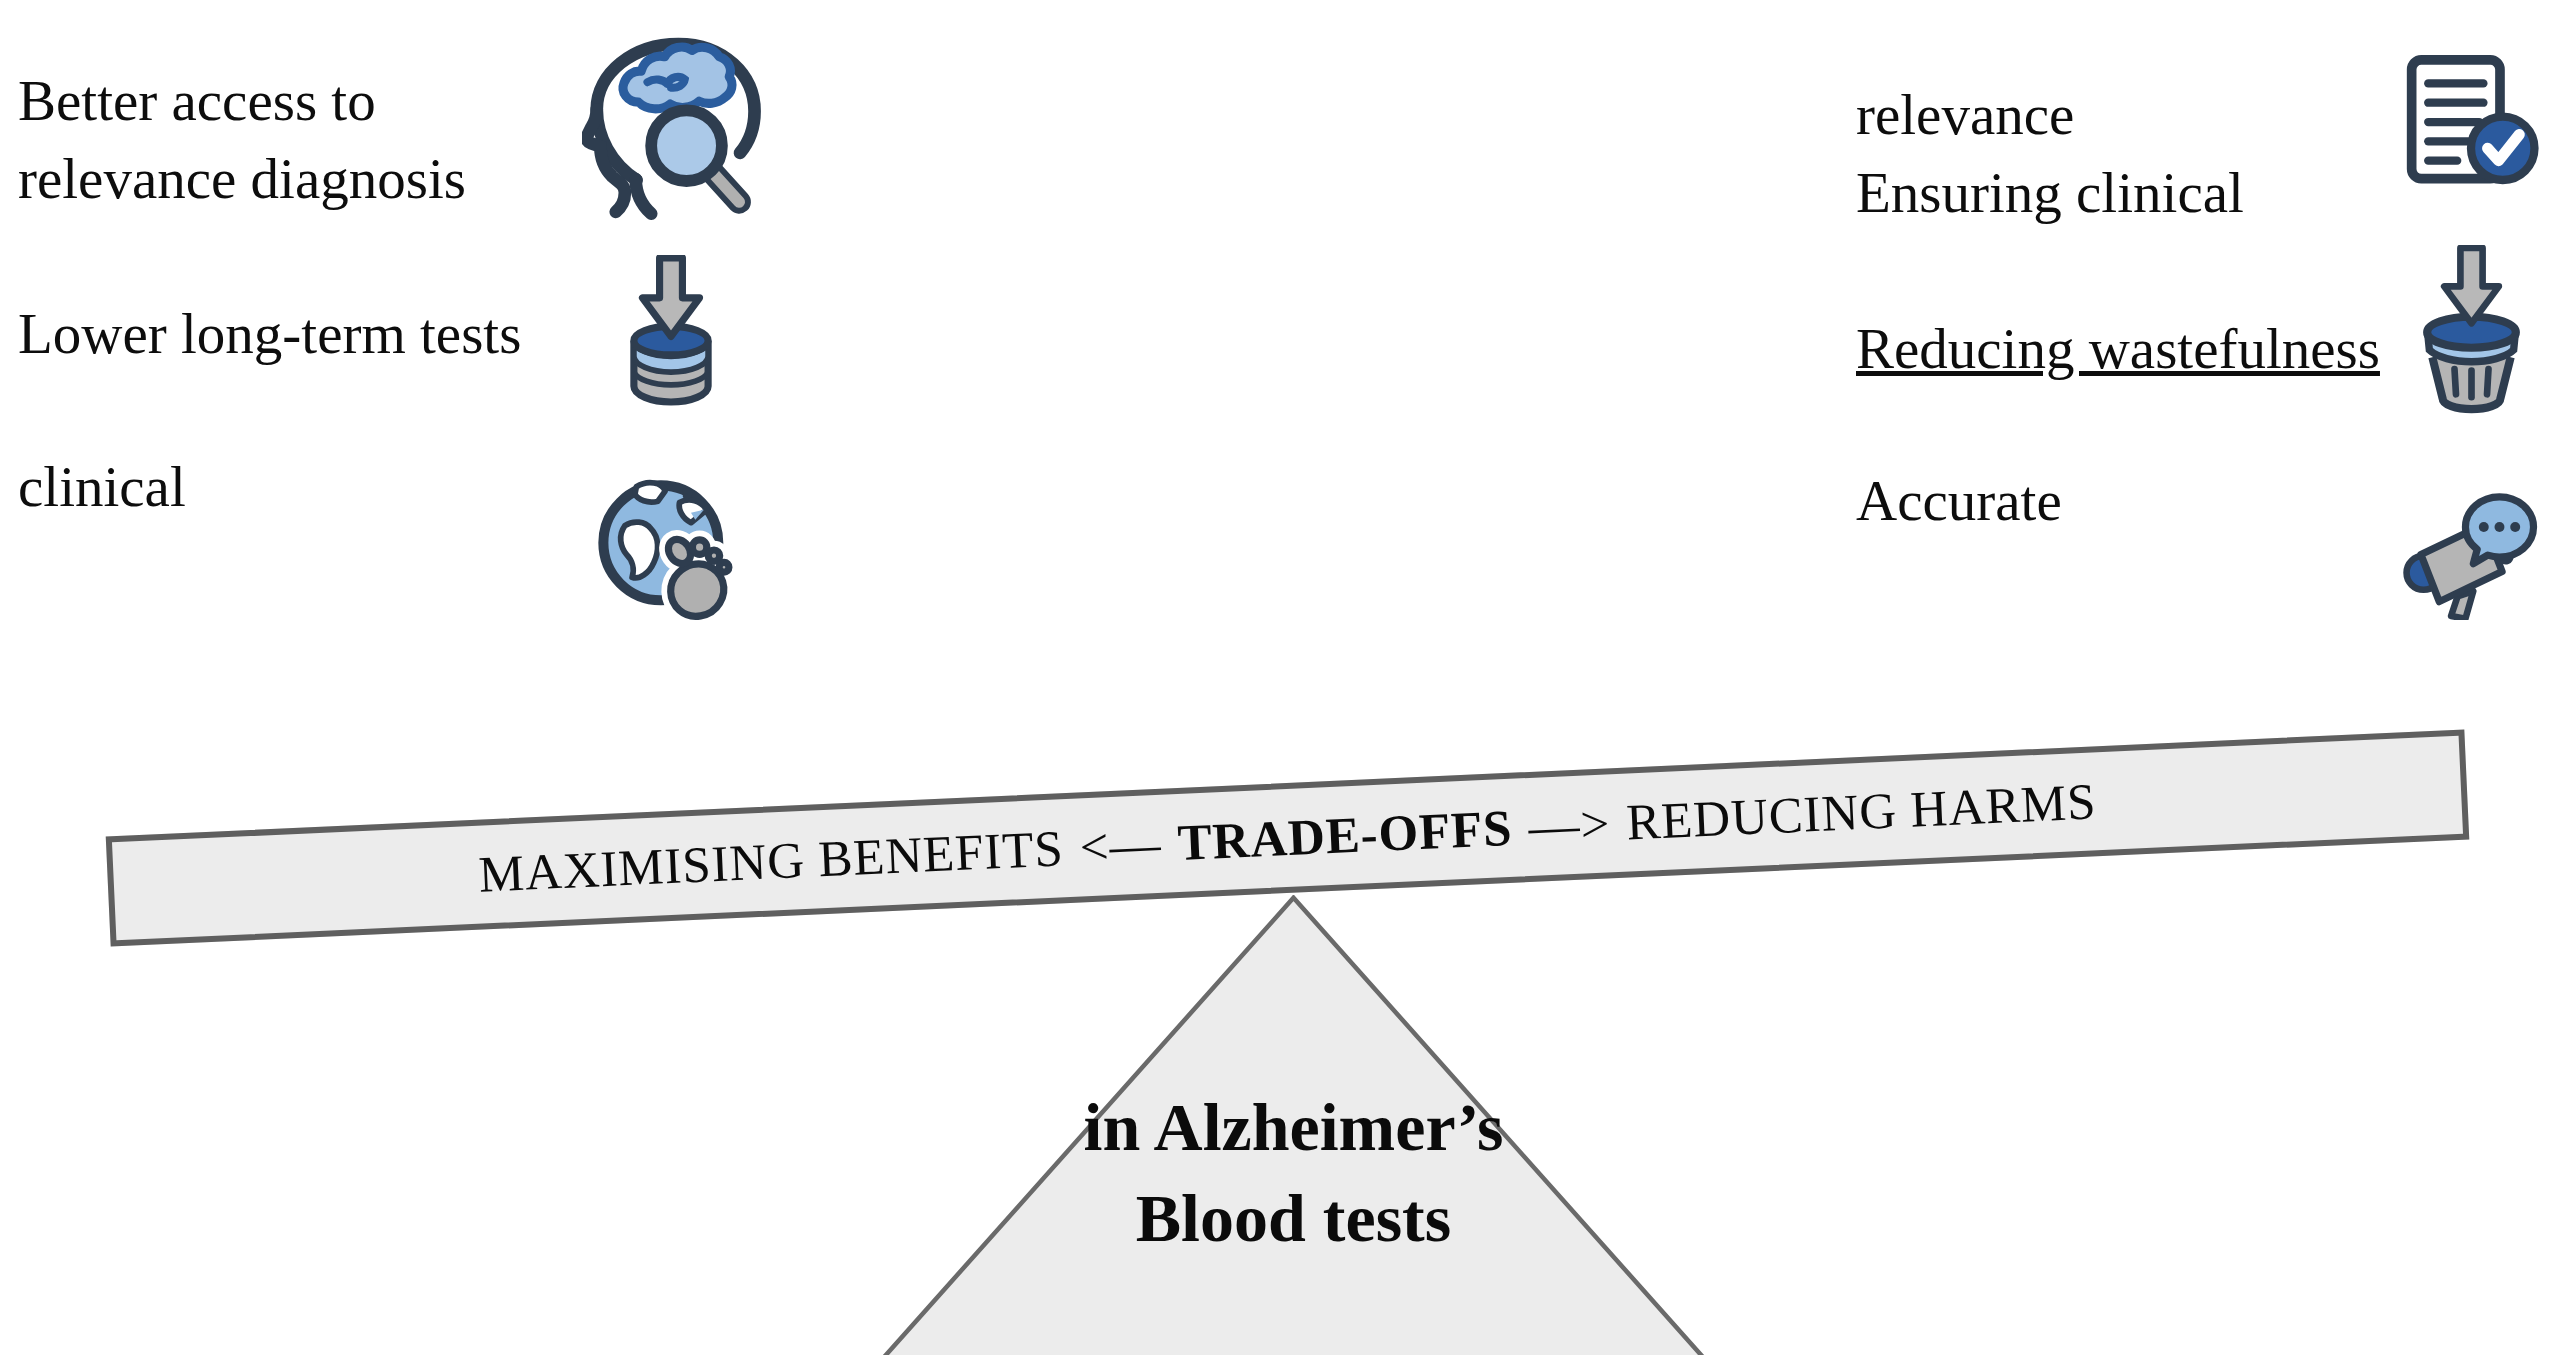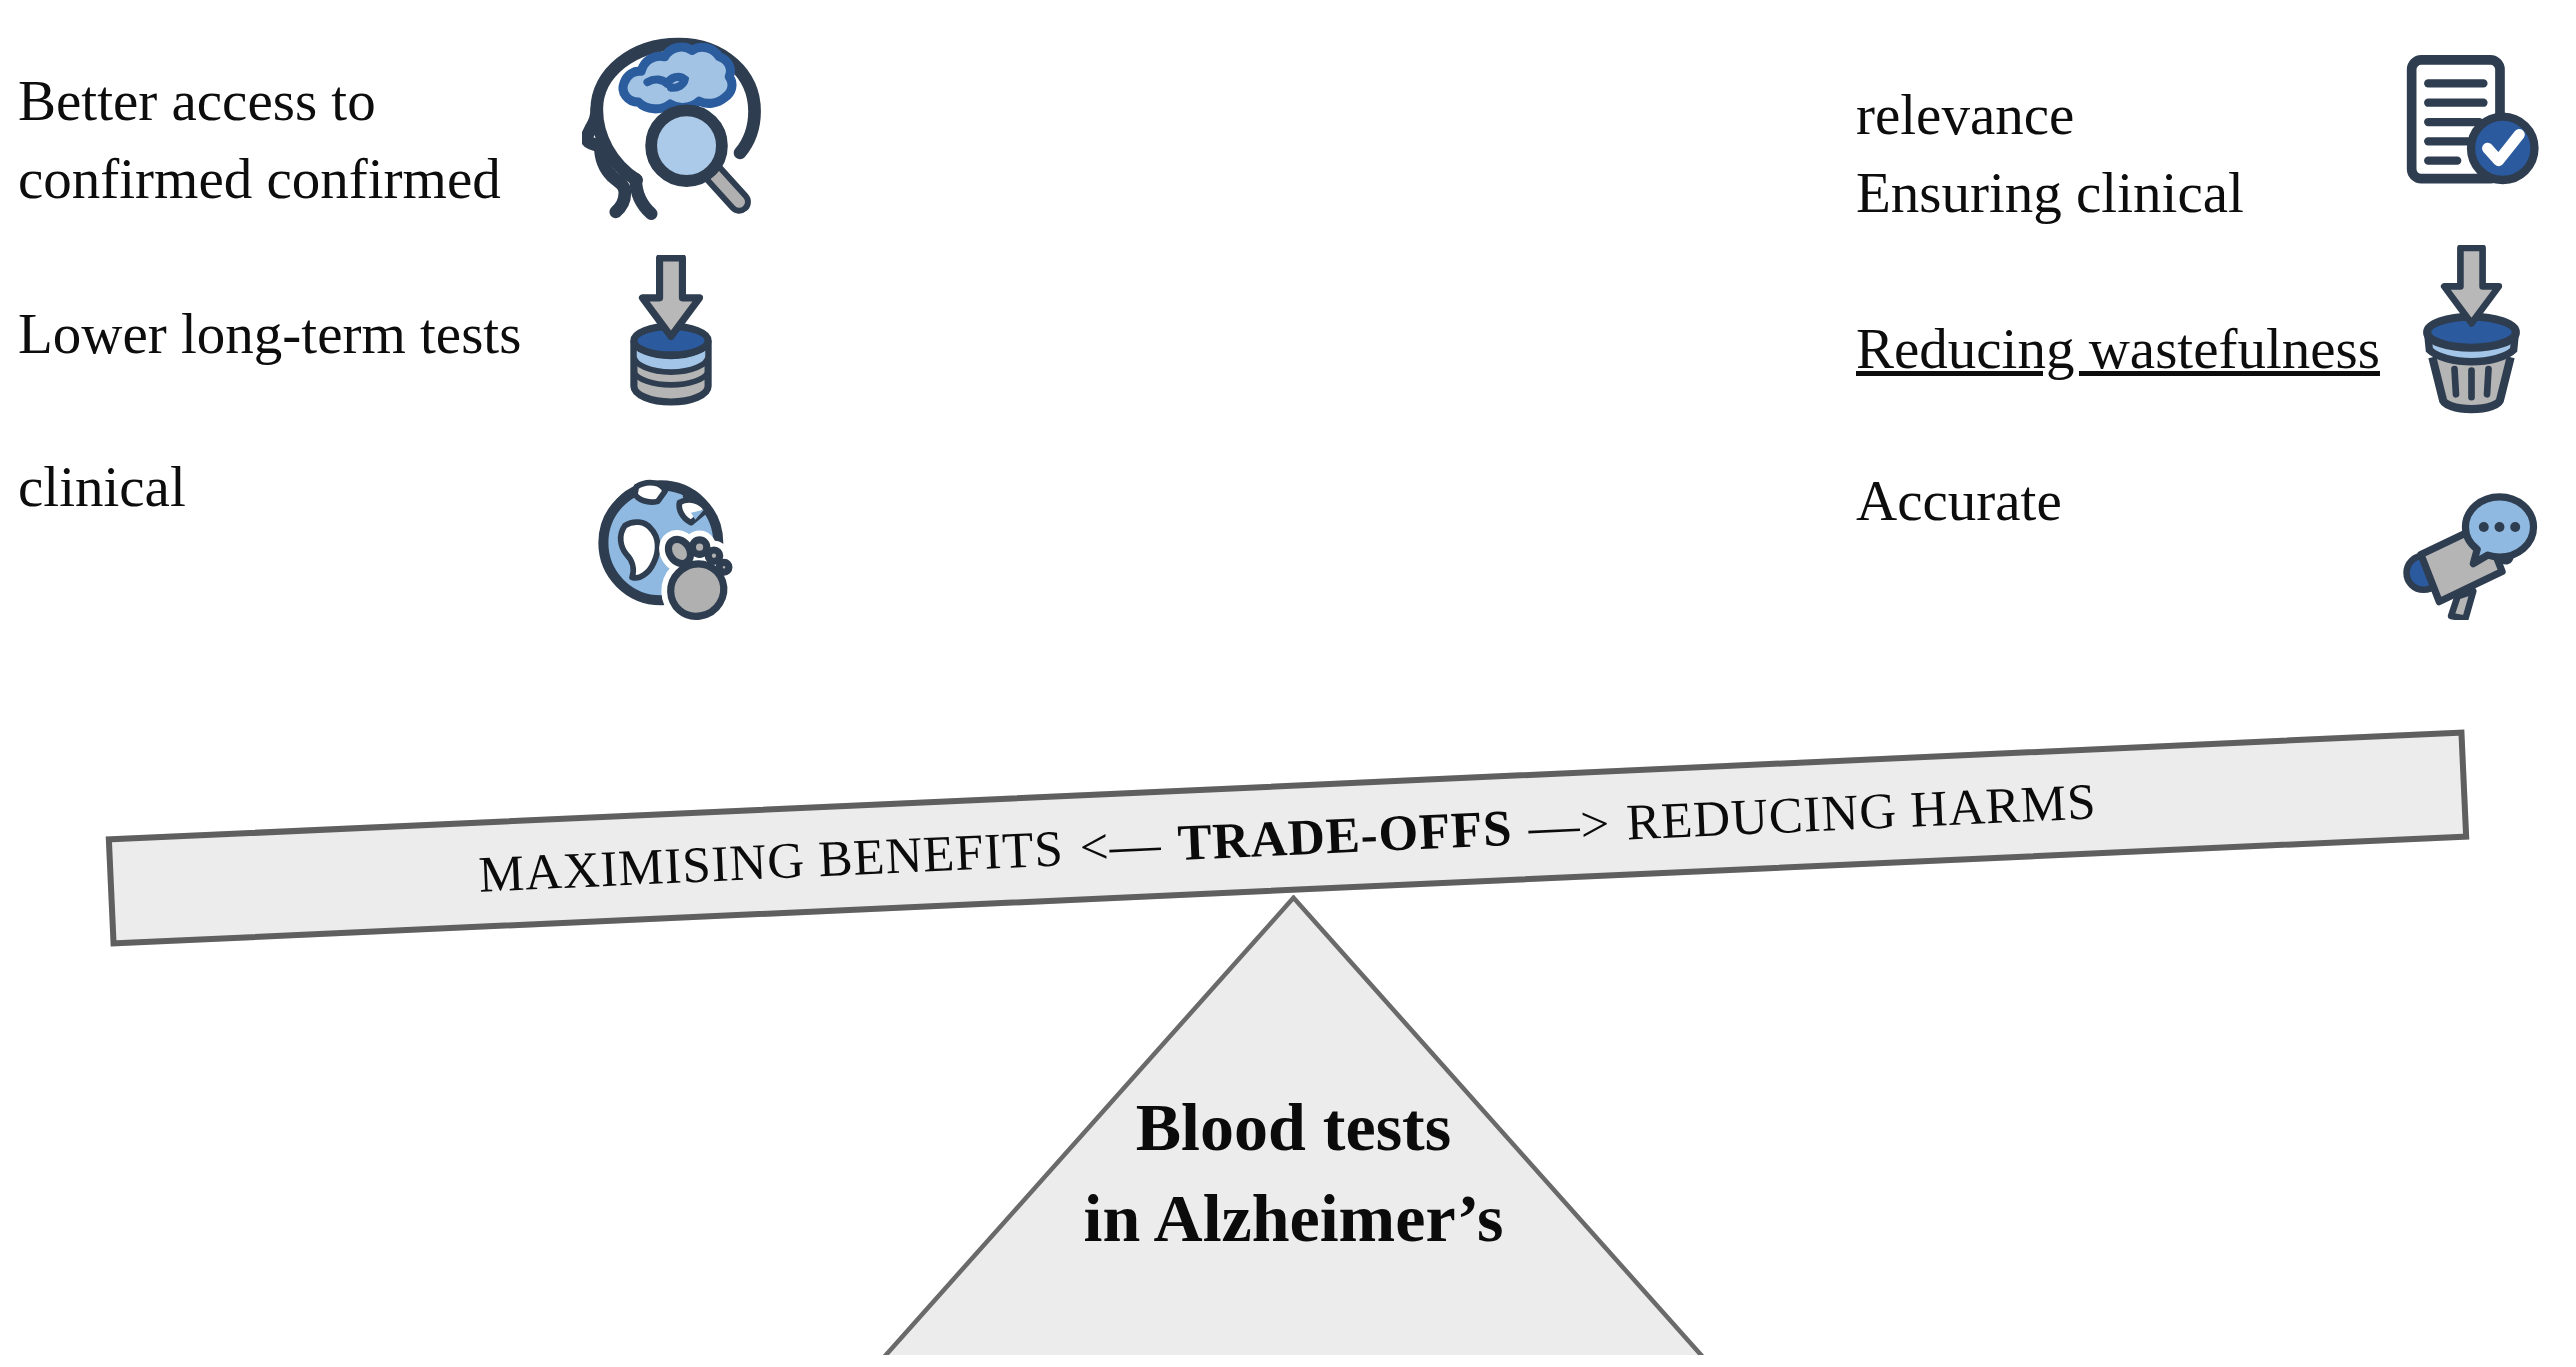--- a/index.html
+++ b/index.html
@@ -49,21 +49,21 @@
 </style>
 </head>
 <body>
 
 <div id="stage">
 
   <div>
 
     <div class="label-block" style="left:18px;top:62px;">
       <div class="label-line">Better access to</div>
-      <div class="label-line">confirmed confirmed</div>
+      <div class="label-line">relevance diagnosis</div>
     </div>
     <div class="icon-box" style="left:582px;top:35px;width:200px;height:185px;">
       <svg viewBox="0 0 110 102">
         <path d="M30 80 C16 71 8 56 8 41 C8 21 28 5 53 5 C78 5 95 22 95 42 C95 51 92 59 87 65" fill="none" stroke="#2e3d4f" stroke-width="7" stroke-linecap="round"></path>
         <path d="M8 41 C8 45 7 48 5 51 L2.5 56 C2 57.5 3 59 4.5 59.5 L10 61.5 C10 68 12.5 74 16.5 78 C20 81 23.5 82.5 23.5 87 C23.5 91.5 21.5 95 18.5 97.5" fill="none" stroke="#2e3d4f" stroke-width="7" stroke-linecap="round"></path>
         <path d="M29.5 79.5 C29.5 87 32.5 93.5 38 98.5" fill="none" stroke="#2e3d4f" stroke-width="7" stroke-linecap="round"></path>
         <path d="M31 37 C25 37 21 31.5 23 26.5 C24.5 22 28.5 19.5 32.5 20 C34 14 40 10.5 45.5 12 C48.5 6.5 56 5 60.5 8.5 C65.5 5 72.5 7 75.5 12 C80.5 13.5 83 18.5 81 23 C84 27 82.5 32 78.5 34.5 C74.5 38 68.5 38.5 64.5 36.5 C60 40.5 53 41 48.5 38 C43.5 42 35.5 41.5 31 37 Z" fill="#a3c3e5" stroke="#2b5d9e" stroke-width="5" stroke-linejoin="round"></path>
         <path d="M36 26 C40 23.5 44.5 24.5 47 27 M47 27 C48.5 23 53.5 22 56.5 24.5 C56 27.5 52.5 29.5 49 29" fill="none" stroke="#2b5d9e" stroke-width="4.5" stroke-linecap="round"></path>
         <path d="M72 76 L86.5 92" stroke="#2e3d4f" stroke-width="13" stroke-linecap="round"></path>
         <path d="M72 76 L86.5 92" stroke="#b0b0b0" stroke-width="6.5" stroke-linecap="round"></path>
@@ -175,18 +175,18 @@
     <span class="plank-text">—&gt;</span>
     <span class="plank-text">REDUCING HARMS</span>
   </div>
 
   <div id="fulcrum">
     <svg viewBox="0 0 910 512" width="827" height="465">
       <polygon points="455,3 906,509 4,509" fill="#ececec" stroke="#6a6a6a" stroke-width="5"></polygon>
     </svg>
   </div>
   <div id="fulcrum-label">
+    <div class="tri-line">in Alzheimer’s</div>
     <div class="tri-line">Blood tests</div>
-    <div class="tri-line">in Alzheimer’s</div>
   </div>
 
 </div>
 
 
 </body></html>

